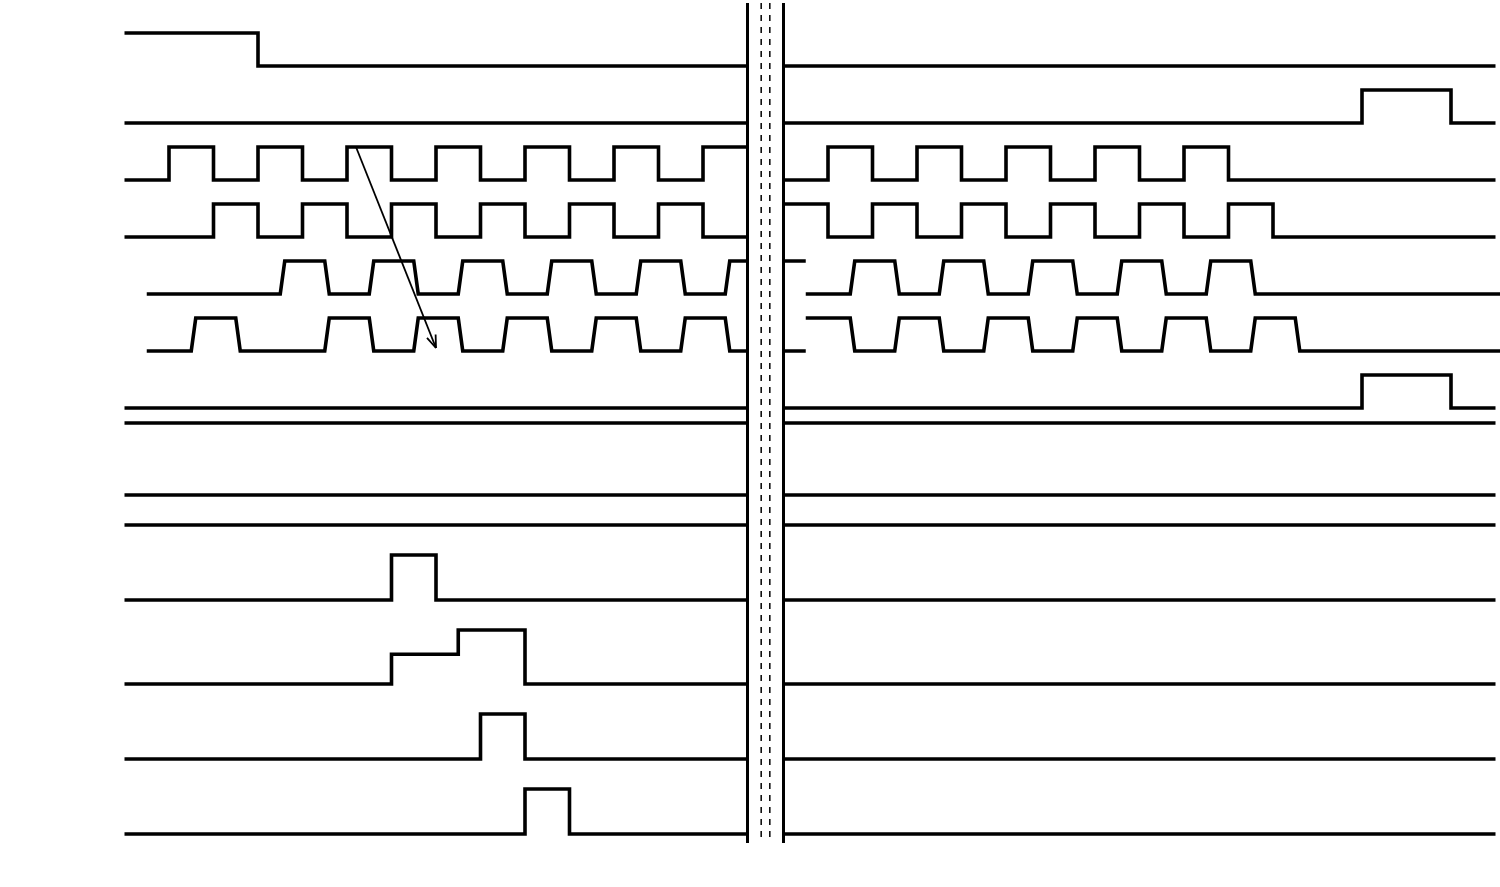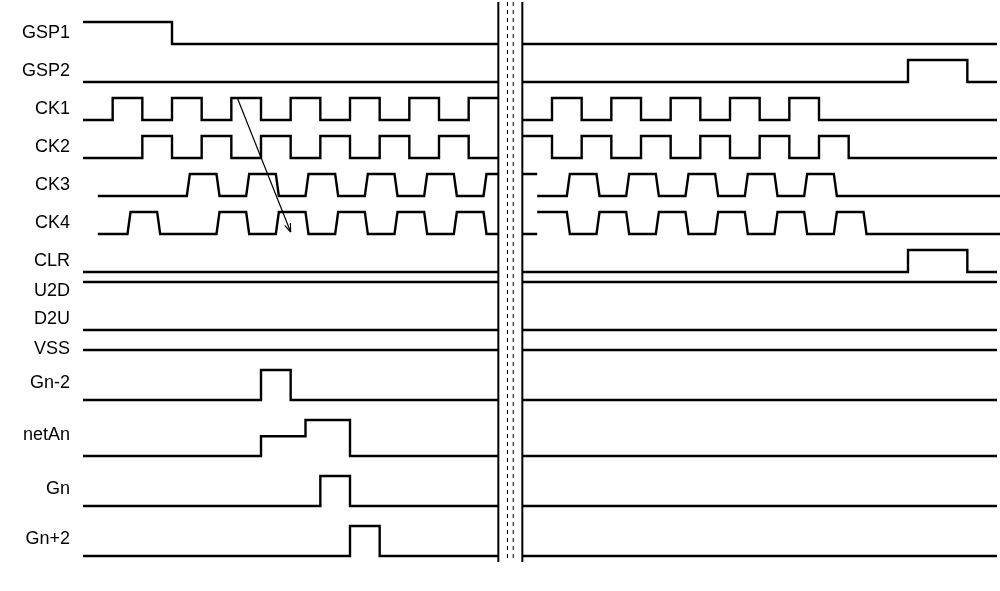--- a/index.html
+++ b/index.html
@@ -31,36 +31,20 @@
     position: absolute;
     left: 80px; top: 0;
     width: 920px; height: 591px;
   }
   svg { display:block; }
 </style>
 </head>
 <body>
 
 <div class="page">
-  <div class="labels" id="labels">
-      <div class="sig-label" style="top: 23.1px;">GSP1</div>
-      <div class="sig-label" style="top: 61.1px;">GSP2</div>
-      <div class="sig-label" style="top: 99.1px;">CK1</div>
-      <div class="sig-label" style="top: 137.1px;">CK2</div>
-      <div class="sig-label" style="top: 175.1px;">CK3</div>
-      <div class="sig-label" style="top: 213.1px;">CK4</div>
-      <div class="sig-label" style="top: 251.1px;">CLR</div>
-      <div class="sig-label" style="top: 281px;">U2D</div>
-      <div class="sig-label" style="top: 309.1px;">D2U</div>
-      <div class="sig-label" style="top: 339px;">VSS</div>
-      <div class="sig-label" style="top: 372.5px;">Gn-2</div>
-      <div class="sig-label" style="top: 425.2px;">netAn</div>
-      <div class="sig-label" style="top: 478.5px;">Gn</div>
-      <div class="sig-label" style="top: 528.5px;">Gn+2</div>
-    </div>
   <div class="canvas" id="canvas">
       <svg width="920" height="591">
         <path d="M 3 22 L 32.66666666666667 22 L 62.333333333333336 22 L 92 22 L 92 22 L 92 44 L 121.66666666666667 44 L 151.33333333333334 44 L 181 44 L 210.66666666666669 44 L 240.33333333333334 44 L 270 44 L 299.6666666666667 44 L 329.33333333333337 44 L 359 44 L 388.6666666666667 44 L 442.33333333333337 44 M 442.33333333333337 44 L 472 44 L 501.6666666666667 44 L 531.3333333333334 44 L 561 44 L 590.6666666666667 44 L 620.3333333333334 44 L 650 44 L 679.6666666666667 44 L 709.3333333333334 44 L 739 44 L 768.6666666666667 44 L 798.3333333333334 44 L 828 44 L 857.6666666666667 44 L 887.3333333333334 44 L 917 44" fill="none" stroke="#000" stroke-width="2.4" stroke-linejoin="miter"></path>
         <path d="M 3 82 L 32.66666666666667 82 L 62.333333333333336 82 L 92 82 L 121.66666666666667 82 L 151.33333333333334 82 L 181 82 L 210.66666666666669 82 L 240.33333333333334 82 L 270 82 L 299.6666666666667 82 L 329.33333333333337 82 L 359 82 L 388.6666666666667 82 L 442.33333333333337 82 M 442.33333333333337 82 L 472 82 L 501.6666666666667 82 L 531.3333333333334 82 L 561 82 L 590.6666666666667 82 L 620.3333333333334 82 L 650 82 L 679.6666666666667 82 L 709.3333333333334 82 L 739 82 L 768.6666666666667 82 L 798.3333333333334 82 L 828 82 L 828 82 L 828 60 L 857.6666666666667 60 L 887.3333333333334 60 L 887.3333333333334 60 L 887.3333333333334 82 L 917 82" fill="none" stroke="#000" stroke-width="2.4" stroke-linejoin="miter"></path>
         <path d="M 3 120 L 32.66666666666667 120 L 32.66666666666667 120 L 32.66666666666667 98 L 62.333333333333336 98 L 62.333333333333336 98 L 62.333333333333336 120 L 92 120 L 92 120 L 92 98 L 121.66666666666667 98 L 121.66666666666667 98 L 121.66666666666667 120 L 151.33333333333334 120 L 151.33333333333334 120 L 151.33333333333334 98 L 181 98 L 181 98 L 181 120 L 210.66666666666669 120 L 210.66666666666669 120 L 210.66666666666669 98 L 240.33333333333334 98 L 240.33333333333334 98 L 240.33333333333334 120 L 270 120 L 270 120 L 270 98 L 299.6666666666667 98 L 299.6666666666667 98 L 299.6666666666667 120 L 329.33333333333337 120 L 329.33333333333337 120 L 329.33333333333337 98 L 359 98 L 359 98 L 359 120 L 388.6666666666667 120 L 388.6666666666667 120 L 388.6666666666667 98 L 442.33333333333337 98 M 442.33333333333337 120 L 472 120 L 472 120 L 472 98 L 501.6666666666667 98 L 501.6666666666667 98 L 501.6666666666667 120 L 531.3333333333334 120 L 531.3333333333334 120 L 531.3333333333334 98 L 561 98 L 561 98 L 561 120 L 590.6666666666667 120 L 590.6666666666667 120 L 590.6666666666667 98 L 620.3333333333334 98 L 620.3333333333334 98 L 620.3333333333334 120 L 650 120 L 650 120 L 650 98 L 679.6666666666667 98 L 679.6666666666667 98 L 679.6666666666667 120 L 709.3333333333334 120 L 709.3333333333334 120 L 709.3333333333334 98 L 739 98 L 739 98 L 739 120 L 768.6666666666667 120 L 798.3333333333334 120 L 828 120 L 857.6666666666667 120 L 887.3333333333334 120 L 917 120" fill="none" stroke="#000" stroke-width="2.4" stroke-linejoin="miter"></path>
         <path d="M 3 158 L 32.66666666666667 158 L 62.333333333333336 158 L 62.333333333333336 158 L 62.333333333333336 136 L 92 136 L 92 136 L 92 158 L 121.66666666666667 158 L 121.66666666666667 158 L 121.66666666666667 136 L 151.33333333333334 136 L 151.33333333333334 136 L 151.33333333333334 158 L 181 158 L 181 158 L 181 136 L 210.66666666666669 136 L 210.66666666666669 136 L 210.66666666666669 158 L 240.33333333333334 158 L 240.33333333333334 158 L 240.33333333333334 136 L 270 136 L 270 136 L 270 158 L 299.6666666666667 158 L 299.6666666666667 158 L 299.6666666666667 136 L 329.33333333333337 136 L 329.33333333333337 136 L 329.33333333333337 158 L 359 158 L 359 158 L 359 136 L 388.6666666666667 136 L 388.6666666666667 136 L 388.6666666666667 158 L 442.33333333333337 158 M 442.33333333333337 136 L 472 136 L 472 136 L 472 158 L 501.6666666666667 158 L 501.6666666666667 158 L 501.6666666666667 136 L 531.3333333333334 136 L 531.3333333333334 136 L 531.3333333333334 158 L 561 158 L 561 158 L 561 136 L 590.6666666666667 136 L 590.6666666666667 136 L 590.6666666666667 158 L 620.3333333333334 158 L 620.3333333333334 158 L 620.3333333333334 136 L 650 136 L 650 136 L 650 158 L 679.6666666666667 158 L 679.6666666666667 158 L 679.6666666666667 136 L 709.3333333333334 136 L 709.3333333333334 136 L 709.3333333333334 158 L 739 158 L 739 158 L 739 136 L 768.6666666666667 136 L 768.6666666666667 136 L 768.6666666666667 158 L 798.3333333333334 158 L 828 158 L 857.6666666666667 158 L 887.3333333333334 158 L 917 158" fill="none" stroke="#000" stroke-width="2.4" stroke-linejoin="miter"></path>
         <path d="M 17.833333333333336 196 L 47.50000000000001 196 L 77.16666666666667 196 L 106.83333333333333 196 L 106.83333333333333 196 L 109.83333333333333 174 L 136.5 174 L 136.5 174 L 139.5 196 L 166.16666666666669 196 L 166.16666666666669 196 L 169.16666666666669 174 L 195.83333333333334 174 L 195.83333333333334 174 L 198.83333333333334 196 L 225.50000000000003 196 L 225.50000000000003 196 L 228.50000000000003 174 L 255.16666666666669 174 L 255.16666666666669 174 L 258.1666666666667 196 L 284.8333333333333 196 L 284.8333333333333 196 L 287.8333333333333 174 L 314.5 174 L 314.5 174 L 317.5 196 L 344.1666666666667 196 L 344.1666666666667 196 L 347.1666666666667 174 L 373.8333333333333 174 L 373.8333333333333 174 L 376.8333333333333 196 L 403.5 196 L 403.5 196 L 406.5 174 L 457.1666666666667 174 M 457.1666666666667 196 L 486.8333333333333 196 L 486.8333333333333 196 L 489.8333333333333 174 L 516.5 174 L 516.5 174 L 519.5 196 L 546.1666666666667 196 L 546.1666666666667 196 L 549.1666666666667 174 L 575.8333333333334 174 L 575.8333333333334 174 L 578.8333333333334 196 L 605.5000000000001 196 L 605.5000000000001 196 L 608.5000000000001 174 L 635.1666666666667 174 L 635.1666666666667 174 L 638.1666666666667 196 L 664.8333333333334 196 L 664.8333333333334 196 L 667.8333333333334 174 L 694.5000000000001 174 L 694.5000000000001 174 L 697.5000000000001 196 L 724.1666666666667 196 L 724.1666666666667 196 L 727.1666666666667 174 L 753.8333333333334 174 L 753.8333333333334 174 L 756.8333333333334 196 L 783.5000000000001 196 L 813.1666666666667 196 L 842.8333333333334 196 L 872.5000000000001 196 L 902.1666666666667 196 L 931.8333333333334 196" fill="none" stroke="#000" stroke-width="2.4" stroke-linejoin="miter"></path>
         <path d="M 17.833333333333336 234 L 47.50000000000001 234 L 47.50000000000001 234 L 50.50000000000001 212 L 77.16666666666667 212 L 77.16666666666667 212 L 80.16666666666667 234 L 106.83333333333333 234 L 136.5 234 L 136.5 234 L 139.5 212 L 166.16666666666669 212 L 166.16666666666669 212 L 169.16666666666669 234 L 195.83333333333334 234 L 195.83333333333334 234 L 198.83333333333334 212 L 225.50000000000003 212 L 225.50000000000003 212 L 228.50000000000003 234 L 255.16666666666669 234 L 255.16666666666669 234 L 258.1666666666667 212 L 284.8333333333333 212 L 284.8333333333333 212 L 287.8333333333333 234 L 314.5 234 L 314.5 234 L 317.5 212 L 344.1666666666667 212 L 344.1666666666667 212 L 347.1666666666667 234 L 373.8333333333333 234 L 373.8333333333333 234 L 376.8333333333333 212 L 403.5 212 L 403.5 212 L 406.5 234 L 457.1666666666667 234 M 457.1666666666667 212 L 486.8333333333333 212 L 486.8333333333333 212 L 489.8333333333333 234 L 516.5 234 L 516.5 234 L 519.5 212 L 546.1666666666667 212 L 546.1666666666667 212 L 549.1666666666667 234 L 575.8333333333334 234 L 575.8333333333334 234 L 578.8333333333334 212 L 605.5000000000001 212 L 605.5000000000001 212 L 608.5000000000001 234 L 635.1666666666667 234 L 635.1666666666667 234 L 638.1666666666667 212 L 664.8333333333334 212 L 664.8333333333334 212 L 667.8333333333334 234 L 694.5000000000001 234 L 694.5000000000001 234 L 697.5000000000001 212 L 724.1666666666667 212 L 724.1666666666667 212 L 727.1666666666667 234 L 753.8333333333334 234 L 753.8333333333334 234 L 756.8333333333334 212 L 783.5000000000001 212 L 783.5000000000001 212 L 786.5000000000001 234 L 813.1666666666667 234 L 842.8333333333334 234 L 872.5000000000001 234 L 902.1666666666667 234 L 931.8333333333334 234" fill="none" stroke="#000" stroke-width="2.4" stroke-linejoin="miter"></path>
         <path d="M 3 272 L 32.66666666666667 272 L 62.333333333333336 272 L 92 272 L 121.66666666666667 272 L 151.33333333333334 272 L 181 272 L 210.66666666666669 272 L 240.33333333333334 272 L 270 272 L 299.6666666666667 272 L 329.33333333333337 272 L 359 272 L 388.6666666666667 272 L 442.33333333333337 272 M 442.33333333333337 272 L 472 272 L 501.6666666666667 272 L 531.3333333333334 272 L 561 272 L 590.6666666666667 272 L 620.3333333333334 272 L 650 272 L 679.6666666666667 272 L 709.3333333333334 272 L 739 272 L 768.6666666666667 272 L 798.3333333333334 272 L 828 272 L 828 272 L 828 250 L 857.6666666666667 250 L 887.3333333333334 250 L 887.3333333333334 250 L 887.3333333333334 272 L 917 272" fill="none" stroke="#000" stroke-width="2.4" stroke-linejoin="miter"></path>
         <path d="M 3 282 L 32.66666666666667 282 L 62.333333333333336 282 L 92 282 L 121.66666666666667 282 L 151.33333333333334 282 L 181 282 L 210.66666666666669 282 L 240.33333333333334 282 L 270 282 L 299.6666666666667 282 L 329.33333333333337 282 L 359 282 L 388.6666666666667 282 L 442.33333333333337 282 M 442.33333333333337 282 L 472 282 L 501.6666666666667 282 L 531.3333333333334 282 L 561 282 L 590.6666666666667 282 L 620.3333333333334 282 L 650 282 L 679.6666666666667 282 L 709.3333333333334 282 L 739 282 L 768.6666666666667 282 L 798.3333333333334 282 L 828 282 L 857.6666666666667 282 L 887.3333333333334 282 L 917 282" fill="none" stroke="#000" stroke-width="2.4" stroke-linejoin="miter"></path>

